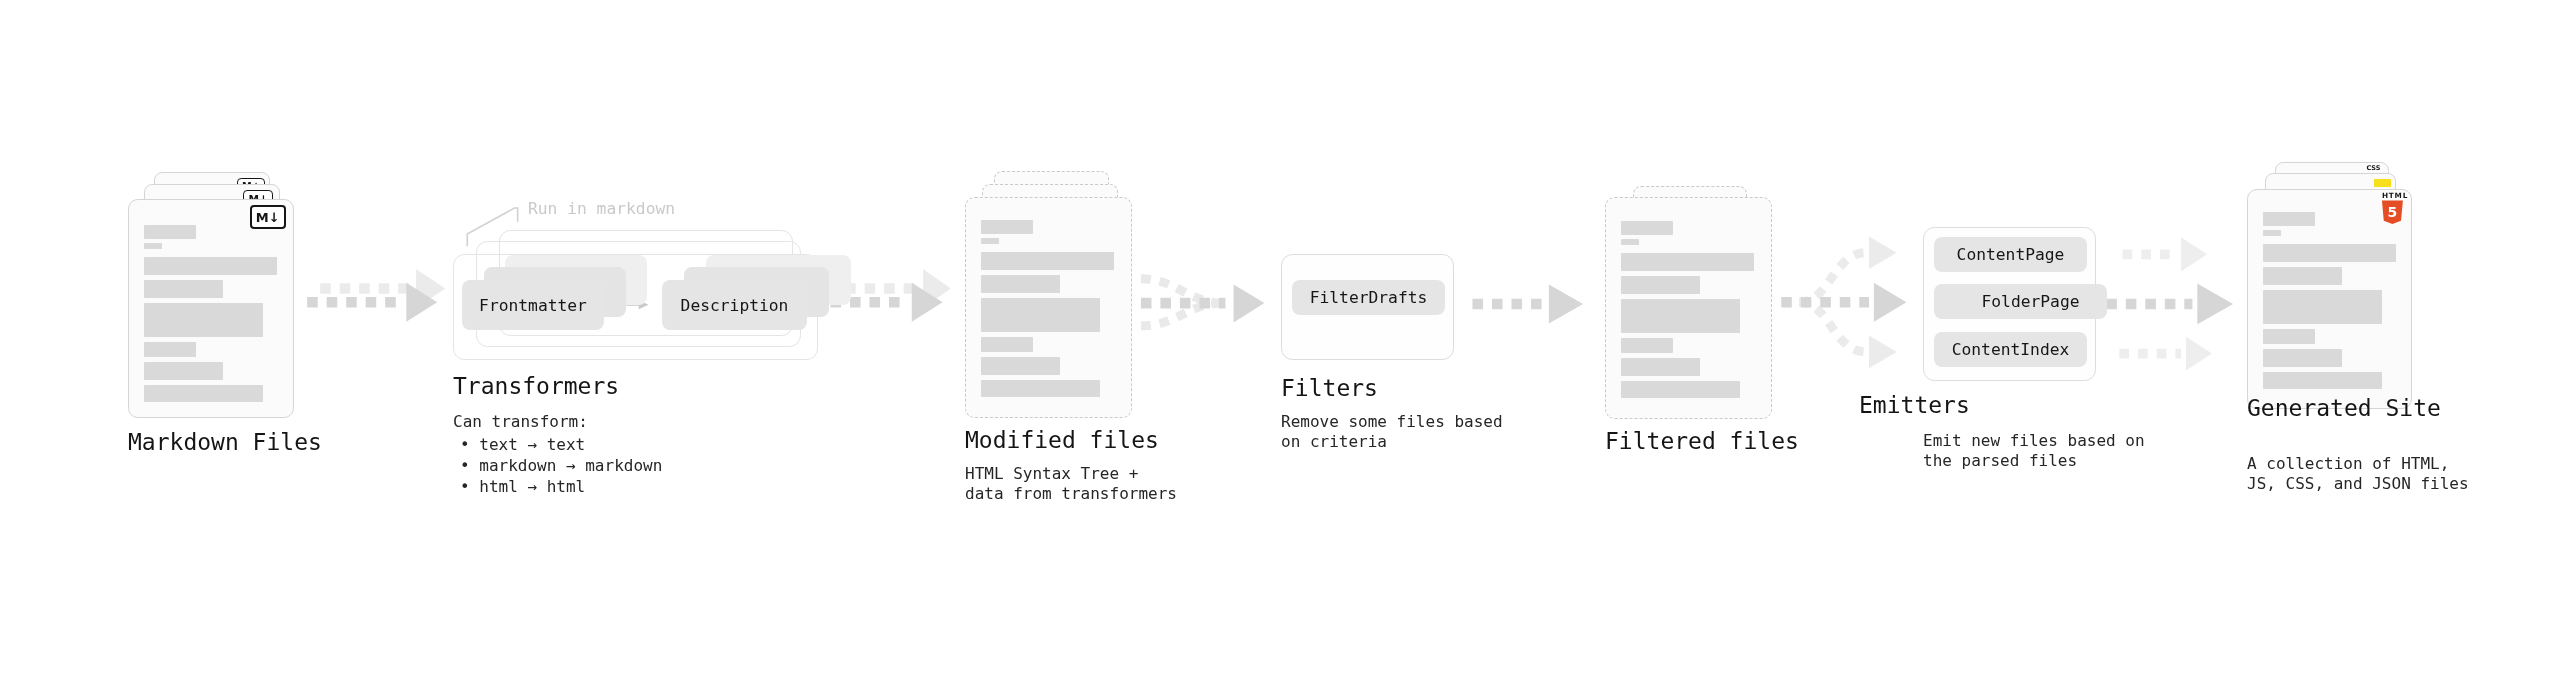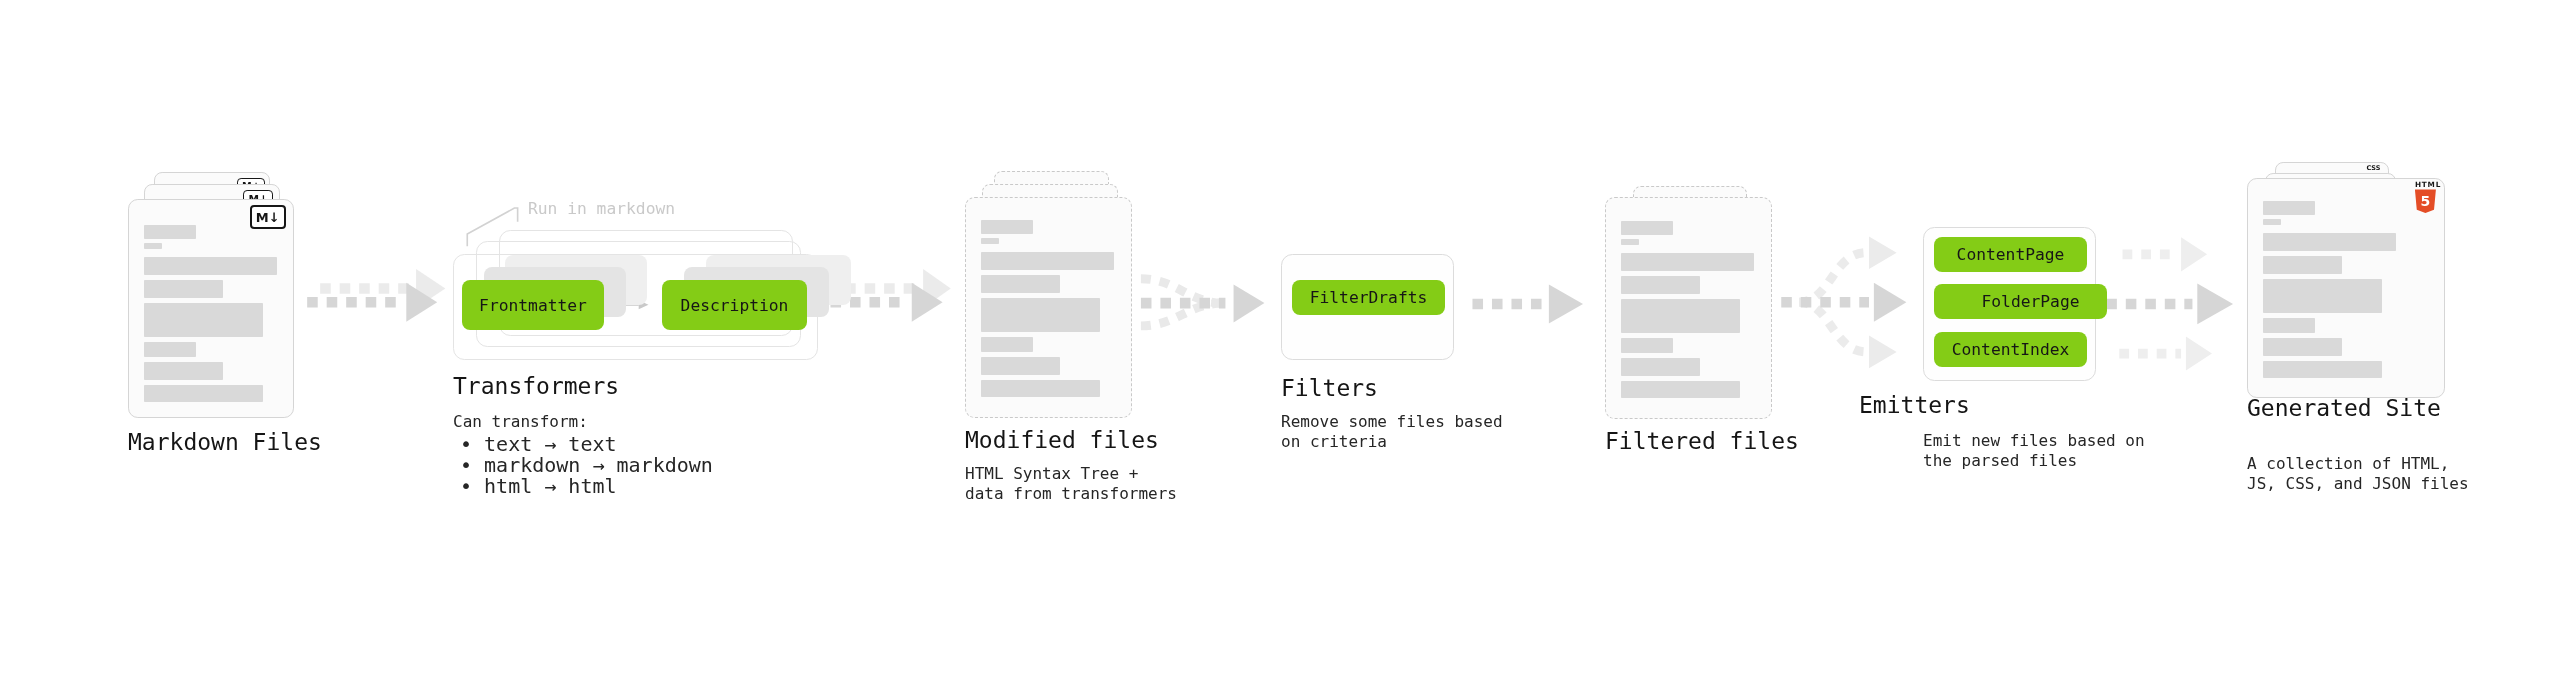--- a/index.html
+++ b/index.html
@@ -22,24 +22,24 @@
   .bars .bar:nth-child(2){width:18.7px;height:5.7px;margin-bottom:8.1px;}
   .bars .bar:nth-child(3){width:133px;height:18px;margin-bottom:4.9px;}
   .bars .bar:nth-child(4){width:79px;height:18.7px;margin-bottom:4.9px;}
   .bars .bar:nth-child(5){width:119px;height:34px;margin-bottom:4.9px;}
   .bars .bar:nth-child(6){width:52px;height:14.6px;margin-bottom:4.9px;}
   .bars .bar:nth-child(7){width:79px;height:18.7px;margin-bottom:4.9px;}
   .bars .bar:nth-child(8){width:119px;height:16.3px;}
 
   .node-title { position:absolute; font-size:23px; line-height:28px; color:#151515; z-index:4; white-space:pre; }
   .node-sub { position:absolute; font-size:16px; line-height:20.3px; color:#262626; z-index:4; white-space:pre-line; }
-  .bullets { position:absolute; font-size:20px; line-height:21px; color:#262626; z-index:4; }
+  .bullets { position:absolute; font-size:16px; line-height:21px; color:#262626; z-index:4; }
   .note-label { position:absolute; font-size:16.3px; color:#c9c9c9; z-index:4; white-space:pre; }
 
-  .pill { position:absolute; background:#84cc16; border-radius:8.1px; display:flex; align-items:center; justify-content:center;
+  .pill { position:absolute; background:#e5e5e5; border-radius:8.1px; display:flex; align-items:center; justify-content:center;
           font-size:16.3px; color:#161616; z-index:5; }
   .ghost { position:absolute; border-radius:8.1px; z-index:4; }
   .ghost.g1 { background:#e4e4e4; }
   .ghost.g2 { background:#efefef; }
 
   .outline-box { position:absolute; border:1.6px solid #e4e4e4; border-radius:11.4px; background:transparent; z-index:2; box-sizing:border-box; }
   .panel-box   { position:absolute; background:#fefefe; border:1.6px solid #dcdcdc; border-radius:11.4px; z-index:2; box-sizing:border-box; }
 
   
   .md-badge { position:absolute; background:#ffffff; border:2.4px solid #161616; border-radius:4.1px;
@@ -229,21 +229,21 @@
   <div>
     <div class="file-card back" style="left:2275px; top:162px; width:114px; height:57px; z-index:2;">
       <div class="css-badge" style="right:4.9px; top:2.4px;">
         <div class="css-text">CSS</div>
         <div class="css-underline" style="background:#2f68e8;"></div>
       </div>
     </div>
     <div class="file-card back" style="left:2265px; top:173px; width:131px; height:57px; z-index:3;">
       <div class="js-badge" style="right:4.1px; top:4.9px; width:17px; height:8.1px; background:#f7df1e;"></div>
     </div>
-    <div class="file-card" style="left:2247px; top:178px; width:198px; height:220px; z-index:4;">
+    <div class="file-card" style="left:2247px; top:189px; width:165px; height:220px; z-index:4;">
       <div class="html5-badge" style="right:8.1px; top:1.6px;">
         <div class="html-text">HTML</div>
         <div class="shield" style="background:#e44d26;">
           <span>5</span>
         </div>
       </div>
       <div class="bars" style="left:14.6px; top:22px;">
         <div class="bar"></div>
           <div class="bar"></div>
         <div class="bar"></div>

